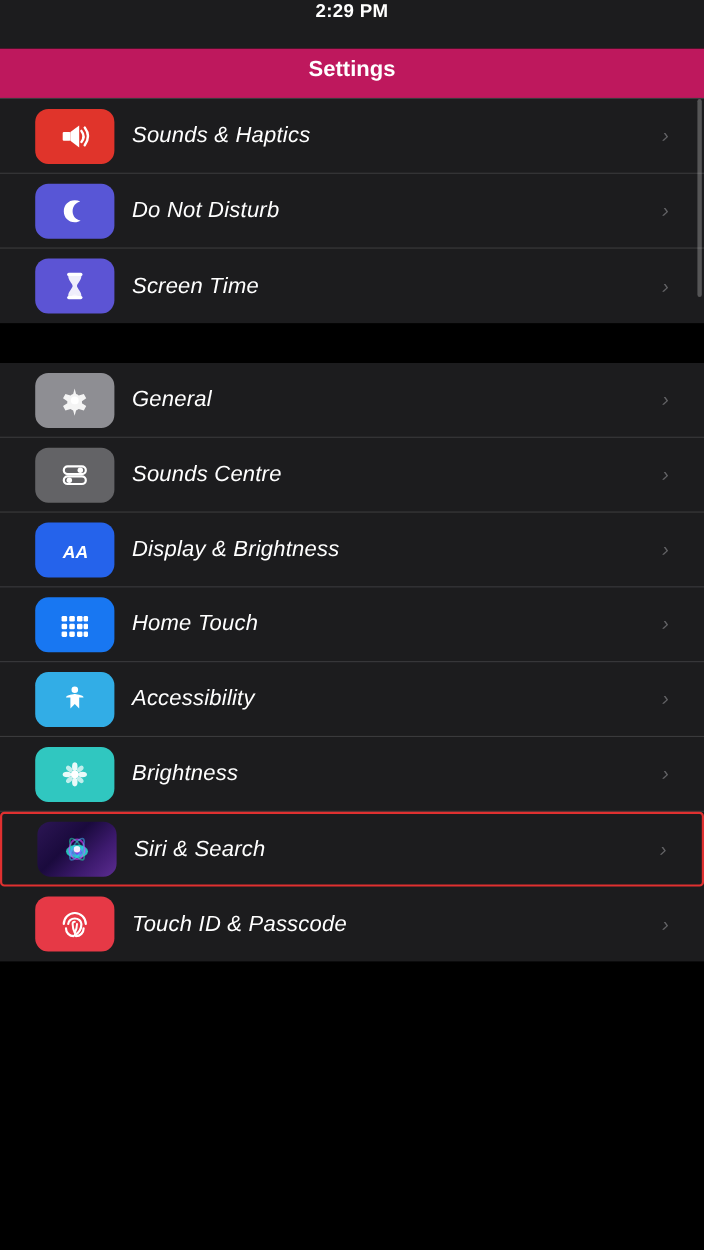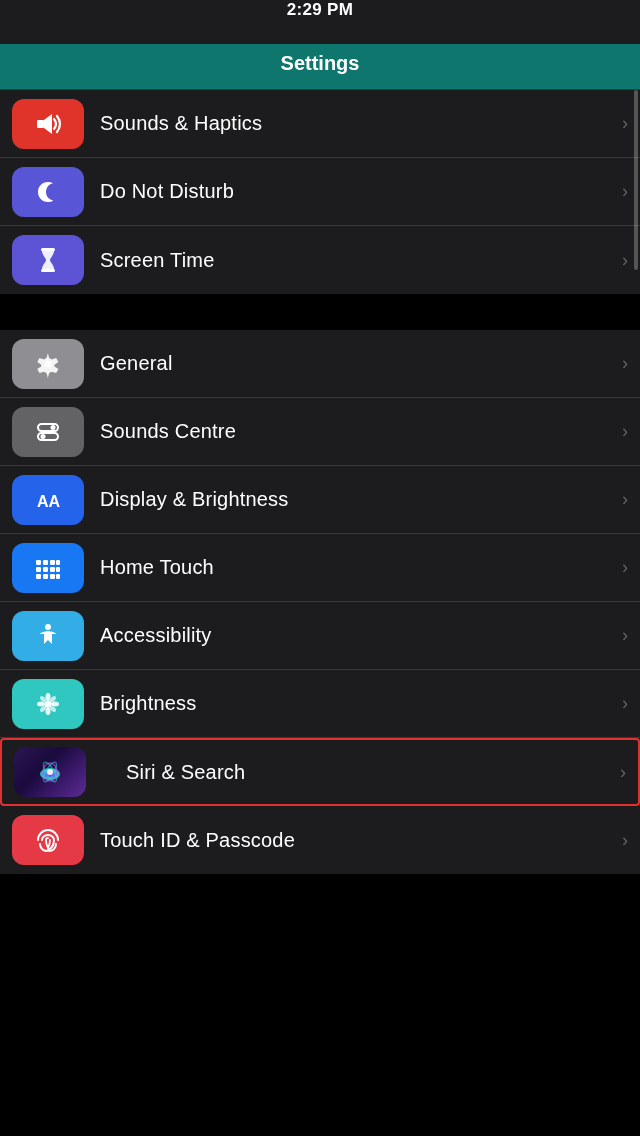--- a/index.html
+++ b/index.html
@@ -26,21 +26,21 @@
     }
 
     .status-bar-time {
       color: #fff;
       font-size: 17px;
       font-weight: 600;
       letter-spacing: 0.3px;
     }
 
     .page-title-bar {
-      background: #0f766e;
+      background: #be185d;
       padding: 8px 0 14px;
       text-align: center;
       border-bottom: 1px solid #3a3a3c;
     }
 
     .page-title {
       color: #fff;
       font-size: 20px;
       font-weight: 700;
     }
@@ -55,36 +55,36 @@
       background: #000;
     }
 
     .section-main {
       background: #1c1c1e;
     }
 
     .settings-row {
       display: flex;
       align-items: center;
-      padding: 0 12px;
+      padding: 0 32px;
       height: 68px;
       border-bottom: 1px solid #3a3a3c;
       cursor: pointer;
       position: relative;
+      font-style: italic;
     }
 
     .settings-row:last-child {
       border-bottom: none;
     }
 
     .settings-row.highlighted {
       border: 2.5px solid #e03030;
       border-radius: 4px;
       margin: 0 0px;
-      gap: 24px;
     }
 
     .icon-wrap {
       width: 72px;
       height: 50px;
       border-radius: 12px;
       display: flex;
       align-items: center;
       justify-content: center;
       margin-right: 16px;

